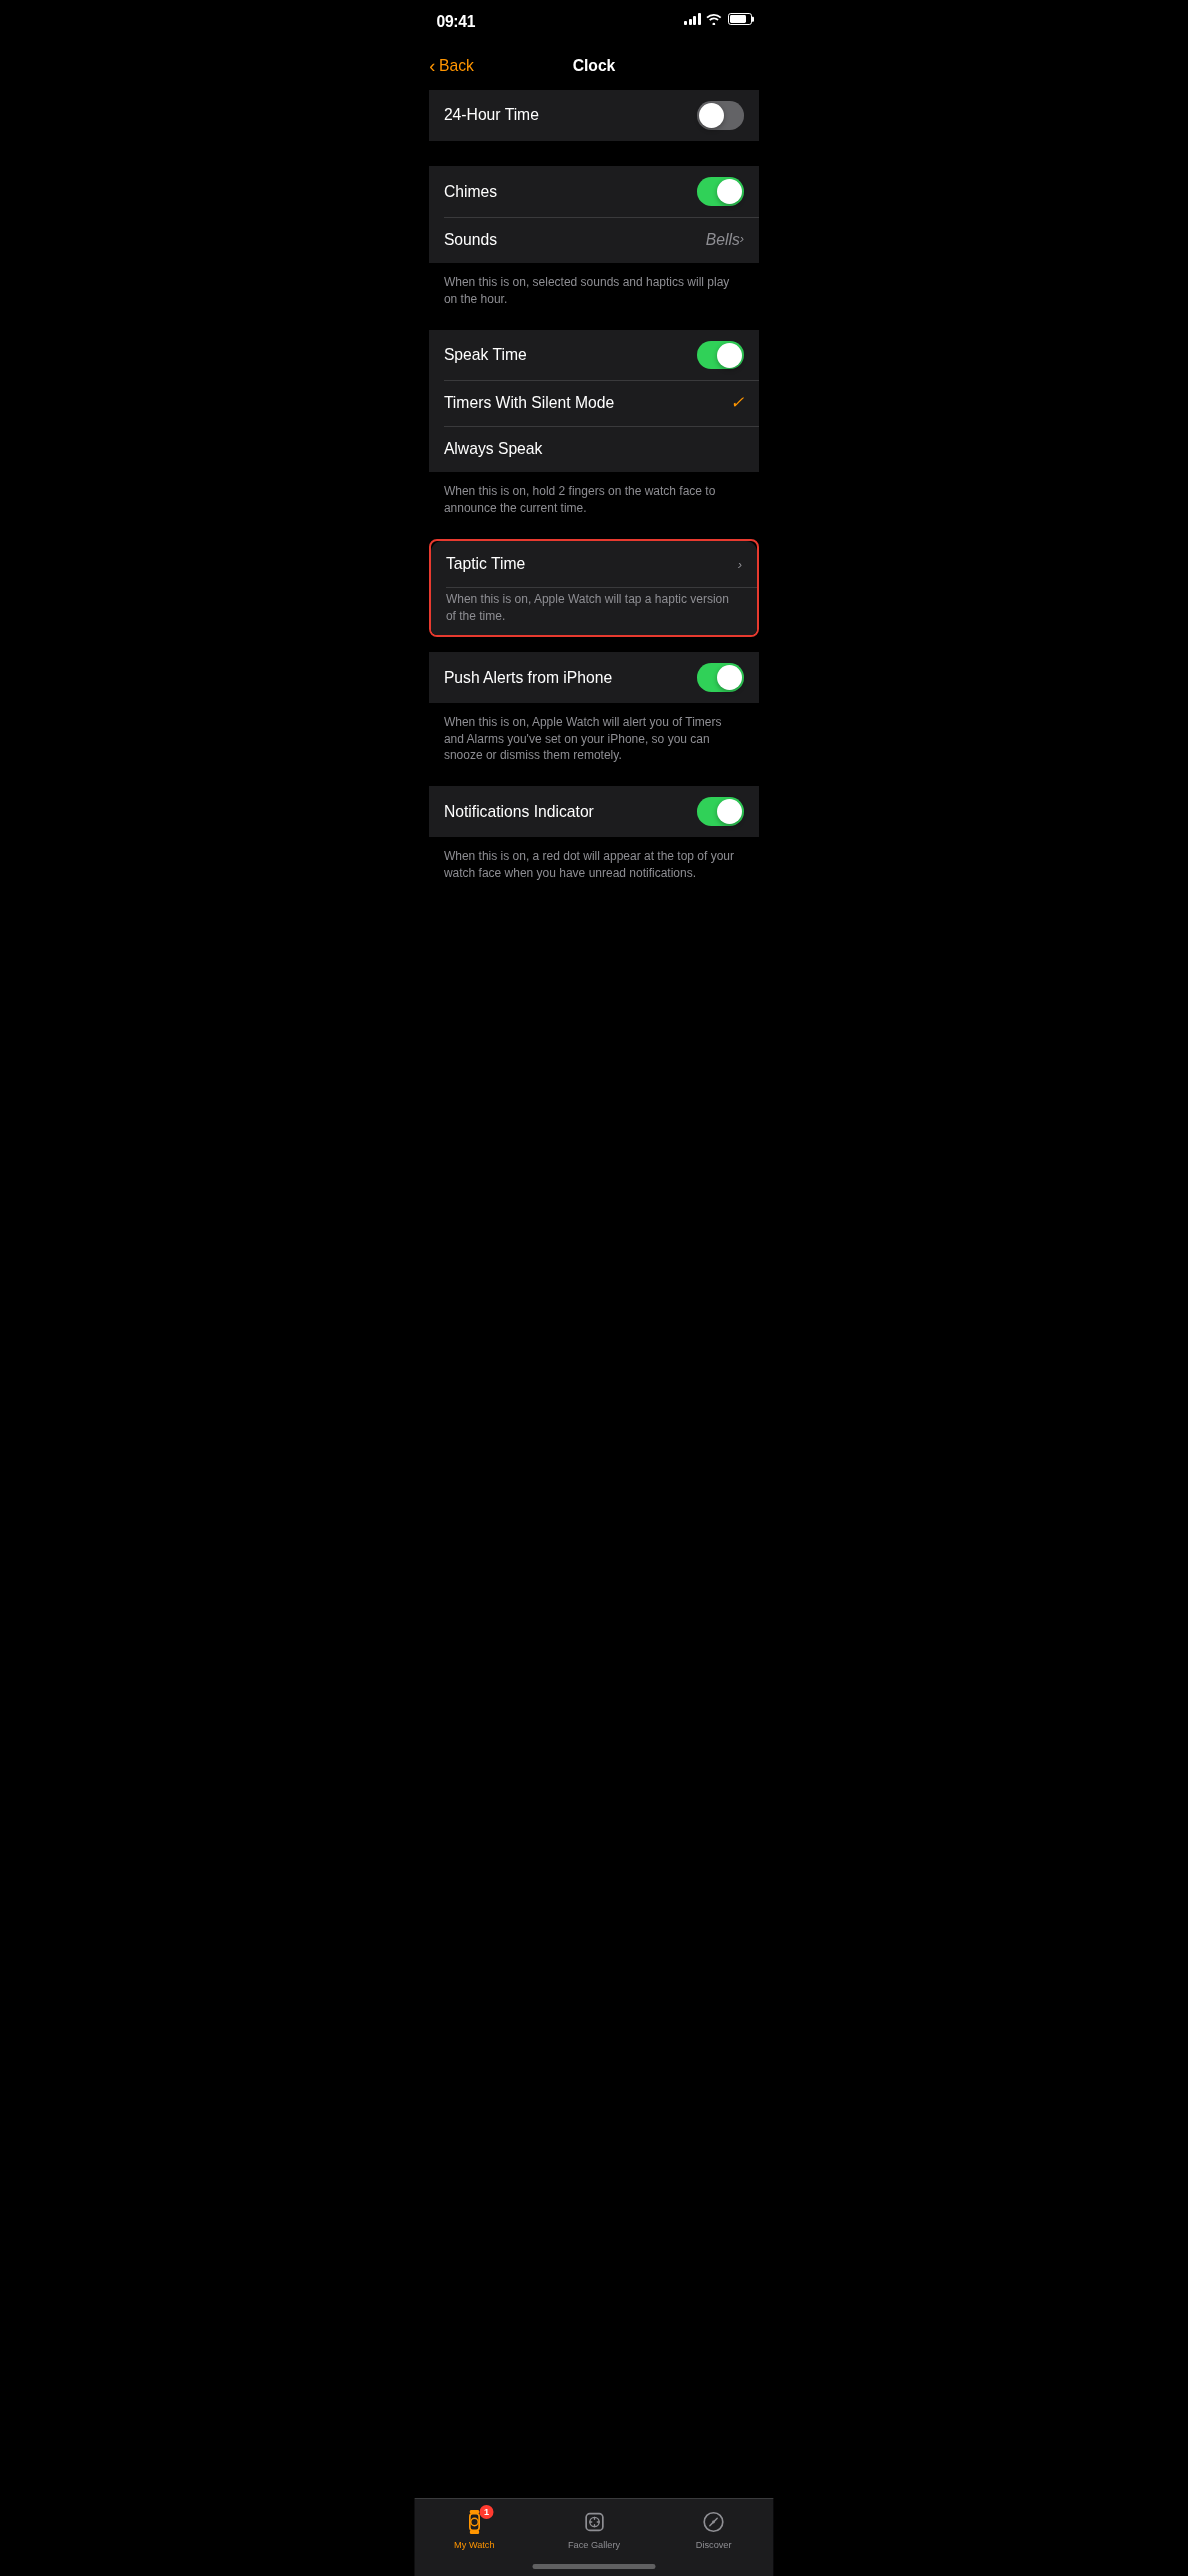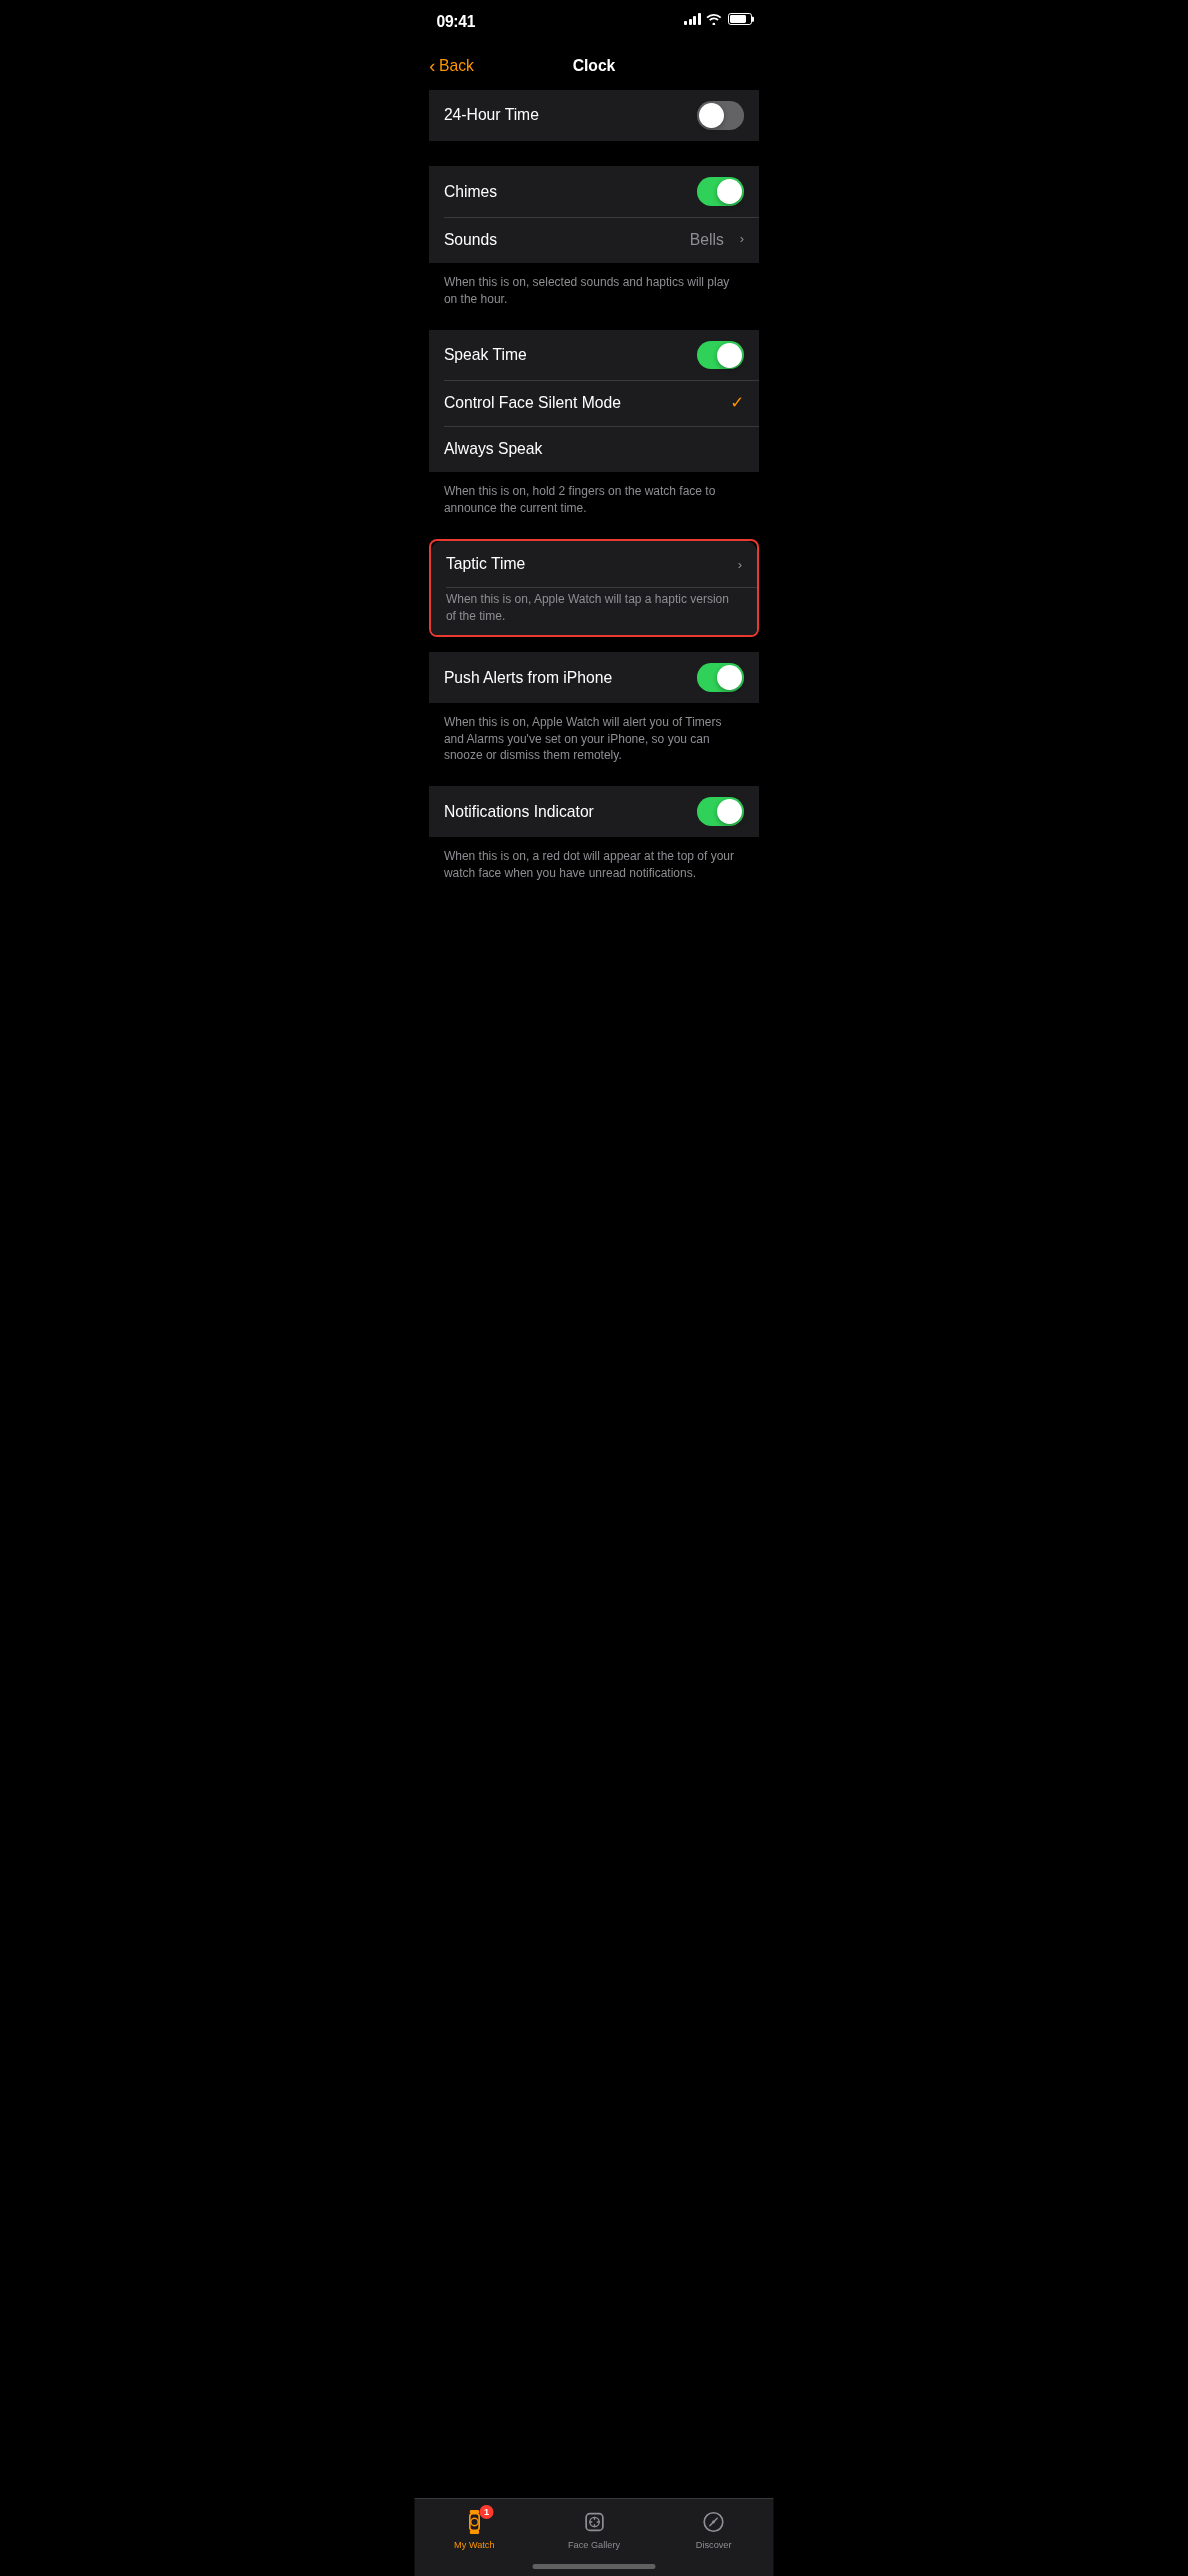--- a/index.html
+++ b/index.html
@@ -152,22 +152,23 @@
     }
 
     .row-label {
       font-size: 15.7px;
       color: #fff;
       font-weight: 400;
     }
 
     .row-right {
       display: flex;
-      gap: 16px;
+      gap: 0;
       flex-shrink: 0;
+      font-style: italic;
     }
 
     .row-value {
       font-size: 15.7px;
       color: #8e8e93;
     }
 
     .chevron-right {
       color: #8e8e93;
       font-size: 13px;
@@ -400,21 +401,21 @@
 
   <div class="section">
     <div class="settings-group">
       <div class="settings-row">
         <span class="row-label">Speak Time</span>
         <div class="toggle on">
           <div class="toggle-thumb"></div>
         </div>
       </div>
       <div class="settings-row">
-        <span class="row-label">Control Face Silent Mode</span>
+        <span class="row-label">Timers With Silent Mode</span>
         <div class="row-right">
           <span class="checkmark">✓</span>
         </div>
       </div>
       <div class="settings-row">
         <span class="row-label">Always Speak</span>
       </div>
     </div>
     <div class="section-description">When this is on, hold 2 fingers on the watch face to announce the current time.</div>
   </div>

